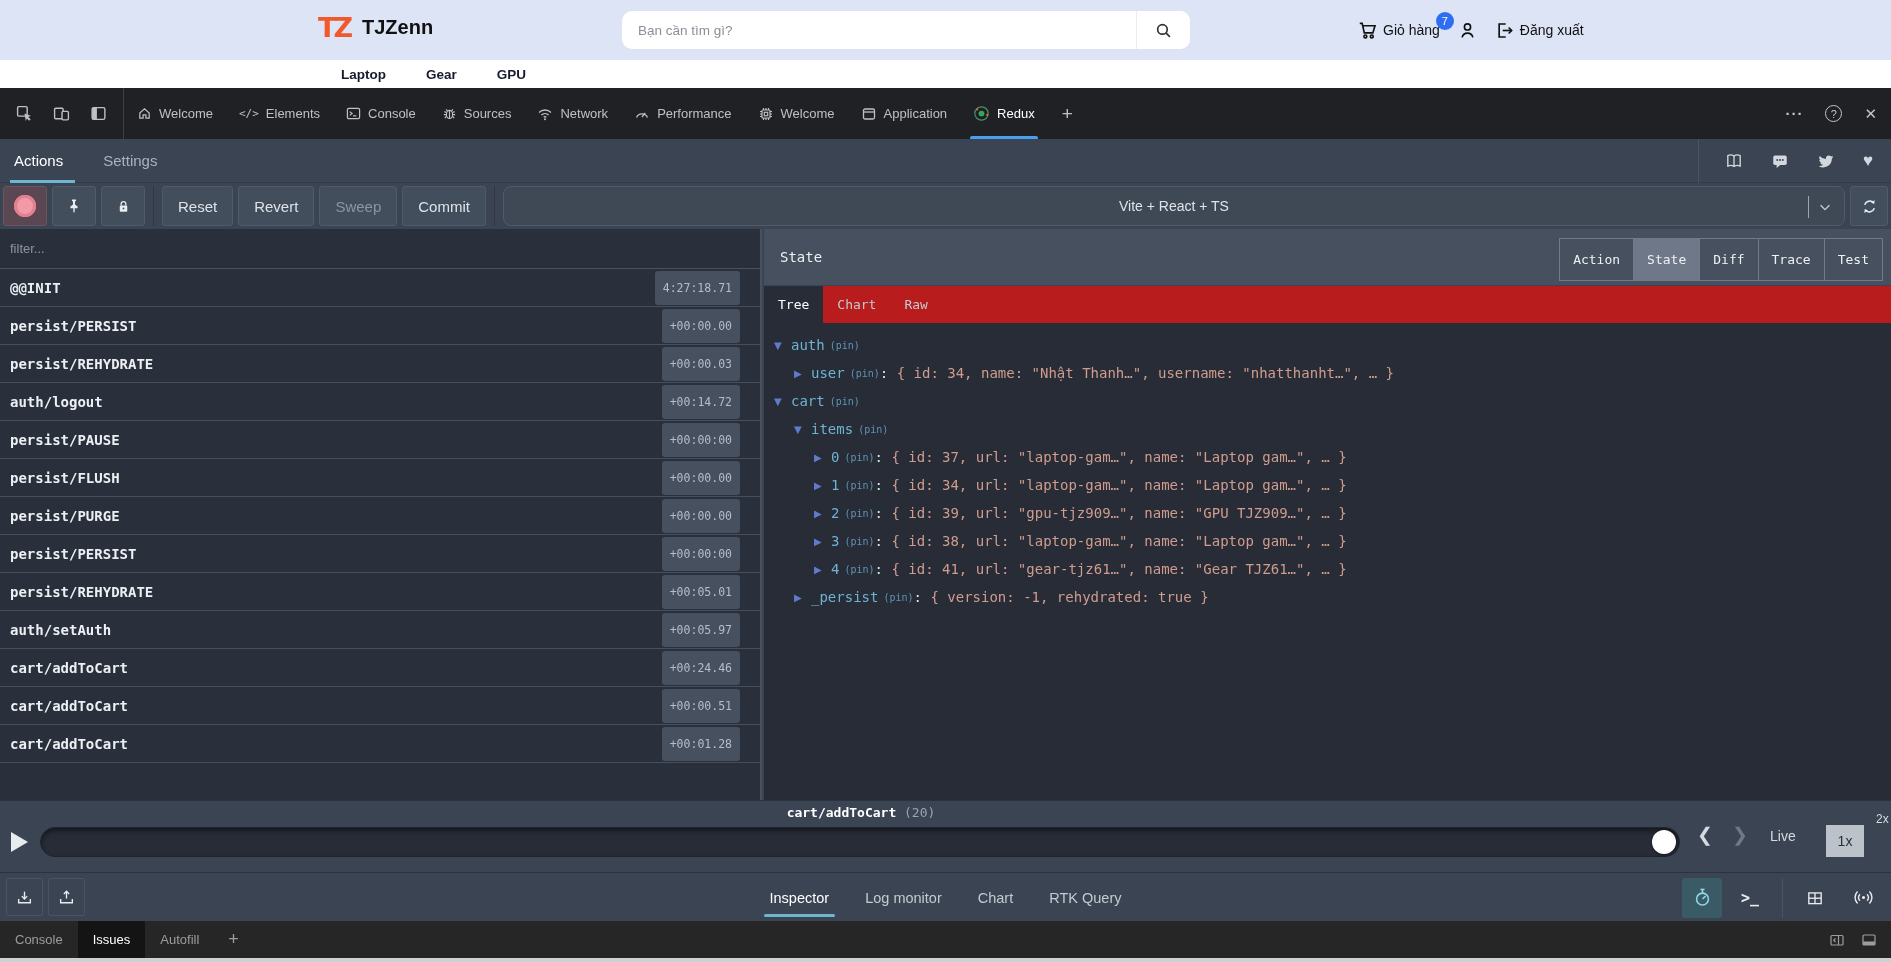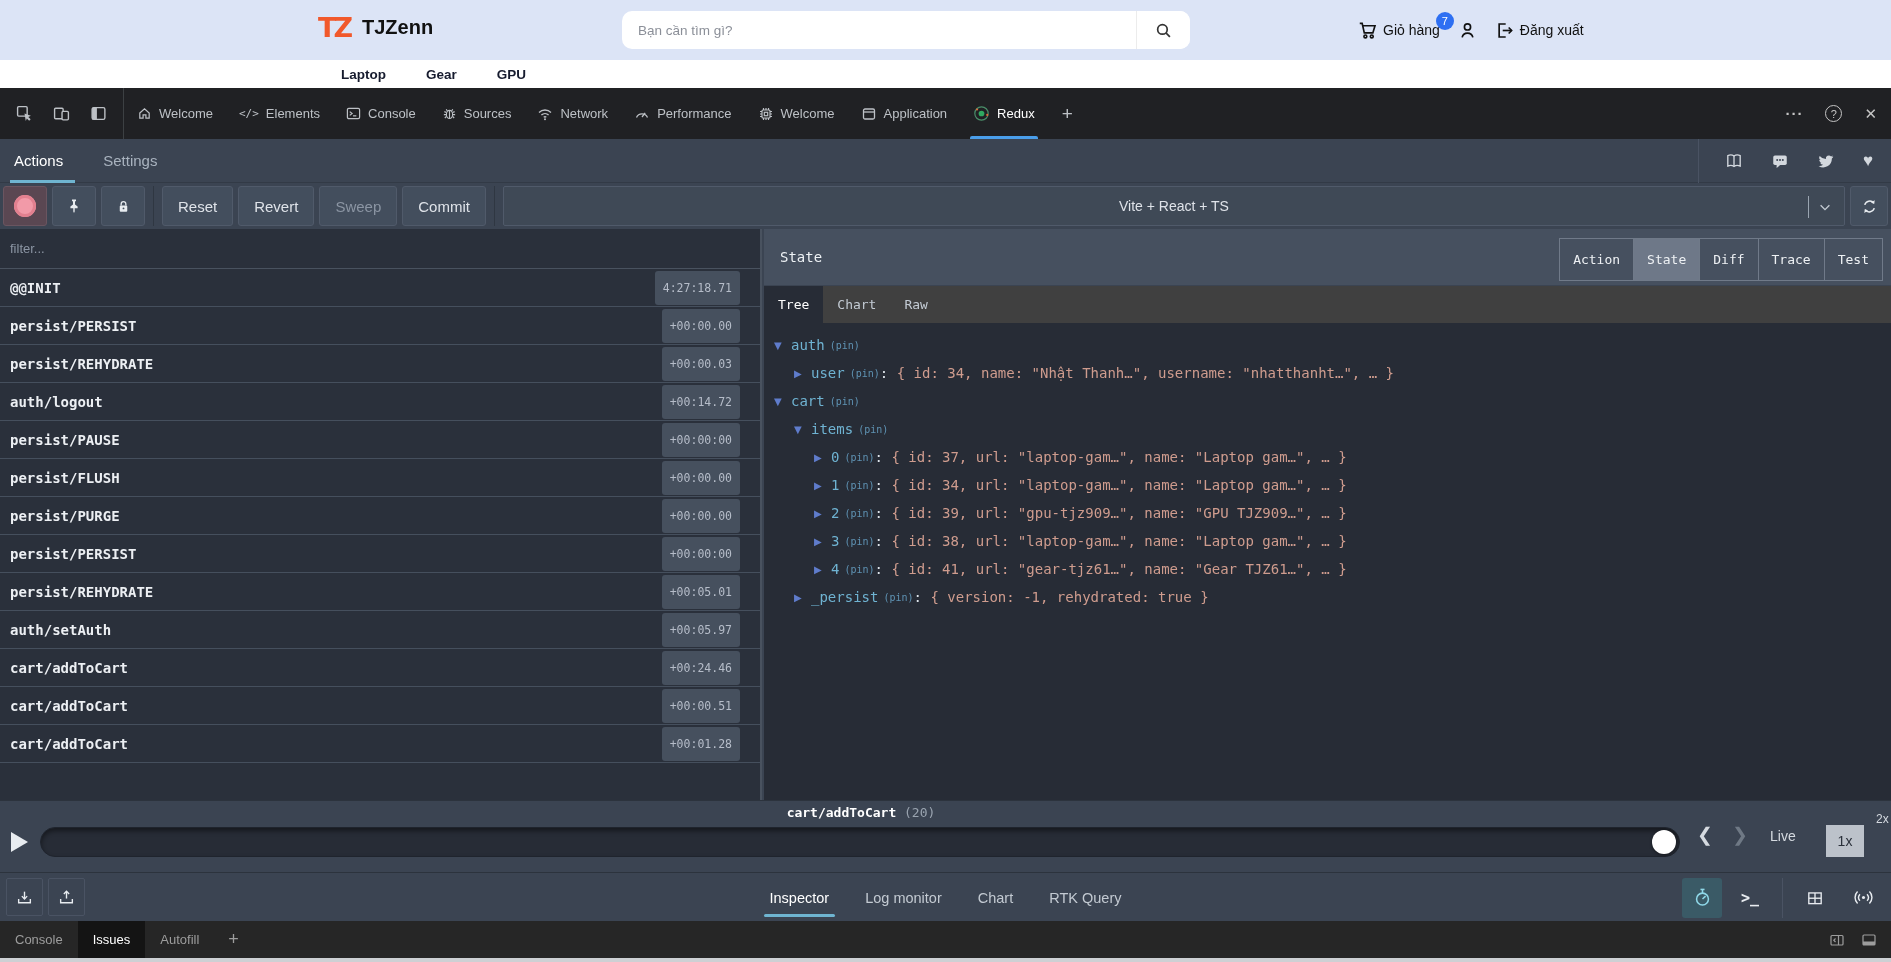--- a/index.html
+++ b/index.html
@@ -42,42 +42,42 @@
   .acts-icons { margin-left:auto; display:flex; align-items:center; gap:28px; height:44px; padding:0 18px 0 26px; border-left:1px solid #4a5363; color:#d3d8de; }
 
   
   .toolbar { position:absolute; left:0; top:183px; width:1891px; height:46px; background:#3b4452; display:flex; align-items:center; padding:0 3px; gap:5px; }
   .tbtn { height:40px; background:#434e5d; border:1px solid #505a6a; border-radius:3px; color:#dfe3e9; font-size:15px; display:flex; align-items:center; justify-content:center; padding:0 15px; cursor:pointer; }
   .tbtn.icon-btn { width:44px; padding:0; }
   .record-btn { background:#5a4752; border-color:#6a5560; }
   .record-dot { width:22px; height:22px; border-radius:50%; background:#f29aa8; box-shadow:inset 0 0 0 3px #e2808f; }
   .tbtn.disabled { color:#8b95a3; cursor:default; }
   .tsep { width:1px; height:40px; background:#2f3742; margin:0 3px; }
-  .instance-select { flex:1; height:40px; border:1px solid #505a6a; border-radius:2px; background:#3f4956; position:relative; display:flex; align-items:center; justify-content:center; color:#dfe3e9; font-size:14px; cursor:pointer; }
+  .instance-select { flex:1; height:40px; border:1px solid #505a6a; border-radius:8px; background:#3f4956; position:relative; display:flex; align-items:center; justify-content:center; color:#dfe3e9; font-size:14px; cursor:pointer; }
   .sel-arrow { position:absolute; right:12px; top:0; height:40px; display:flex; align-items:center; gap:9px; }
   .sel-bar { width:1px; height:22px; background:#9aa5b1; }
   .refresh-btn { width:38px; height:40px; border:1px solid #505a6a; border-radius:3px; background:#434e5d; display:flex; align-items:center; justify-content:center; cursor:pointer; }
 
   
   .left-panel { position:absolute; left:0; top:229px; width:762px; height:571px; background:#2a303b; border-right:2px solid #49525f; }
   .filter-row { height:40px; border-bottom:1px solid #49525f; display:flex; align-items:center; }
   .filter-input { width:100%; background:transparent; border:none; outline:none; padding:0 10px; color:#cfd4da; font-size:13px; }
   .filter-input::placeholder { color:#8b95a3; }
   .arow { height:38px; border-bottom:1px solid #454f5d; display:flex; align-items:center; padding:0 20px 0 10px; cursor:pointer; }
   .aname { font-family:"DejaVu Sans Mono",monospace; font-size:14px; font-weight:600; color:#eceff3; }
   .atime { margin-left:auto; background:#46505e; border-radius:3px; padding:10px 8px; font-family:"DejaVu Sans Mono",monospace; font-size:11.5px; color:#b6bdc9; }
 
   
   .right-panel { position:absolute; left:764px; top:229px; width:1127px; height:571px; background:#272c36; }
   .insp-header { height:57px; background:#46505f; border-bottom:1px solid #3b4452; position:relative; display:flex; align-items:center; }
   .insp-title { margin-left:16px; font-family:"DejaVu Sans Mono",monospace; font-size:14px; color:#eef2f5; }
   .mode-group { position:absolute; right:8px; top:9px; display:flex; }
   .mode-btn { border:1px solid #707a89; color:#eef1f4; font-family:"DejaVu Sans Mono",monospace; font-size:13px; padding:13px 13px; margin-left:-1px; background:transparent; cursor:pointer; }
   .mode-btn.active { background:#6e7888; }
-  .subtabs { height:37px; background:#404040; display:flex; align-items:stretch; }
+  .subtabs { height:37px; background:#b91c1c; display:flex; align-items:stretch; }
   .vtab { padding:0 14px; display:flex; align-items:center; font-family:"DejaVu Sans Mono",monospace; font-size:13px; color:#c3cbd4; cursor:pointer; }
   .vtab.active { background:#272c36; color:#fff; }
   .tree { padding-top:8px; }
   .trow { height:28px; display:flex; align-items:center; font-family:"DejaVu Sans Mono",monospace; font-size:14px; cursor:pointer; }
   .ind0 { padding-left:10px; } .ind1 { padding-left:30px; } .ind2 { padding-left:50px; }
   .arr { color:#5f7ccc; font-size:10px; width:17px; font-family:"DejaVu Sans",sans-serif; }
   .tkey { color:#6fb3d2; }
   .tpin { color:#5f93b4; font-size:10px; margin-left:5px; }
   .tsepc { color:#dfe5ec; }
   .tprev { color:#cf9c8e; white-space:pre; }

